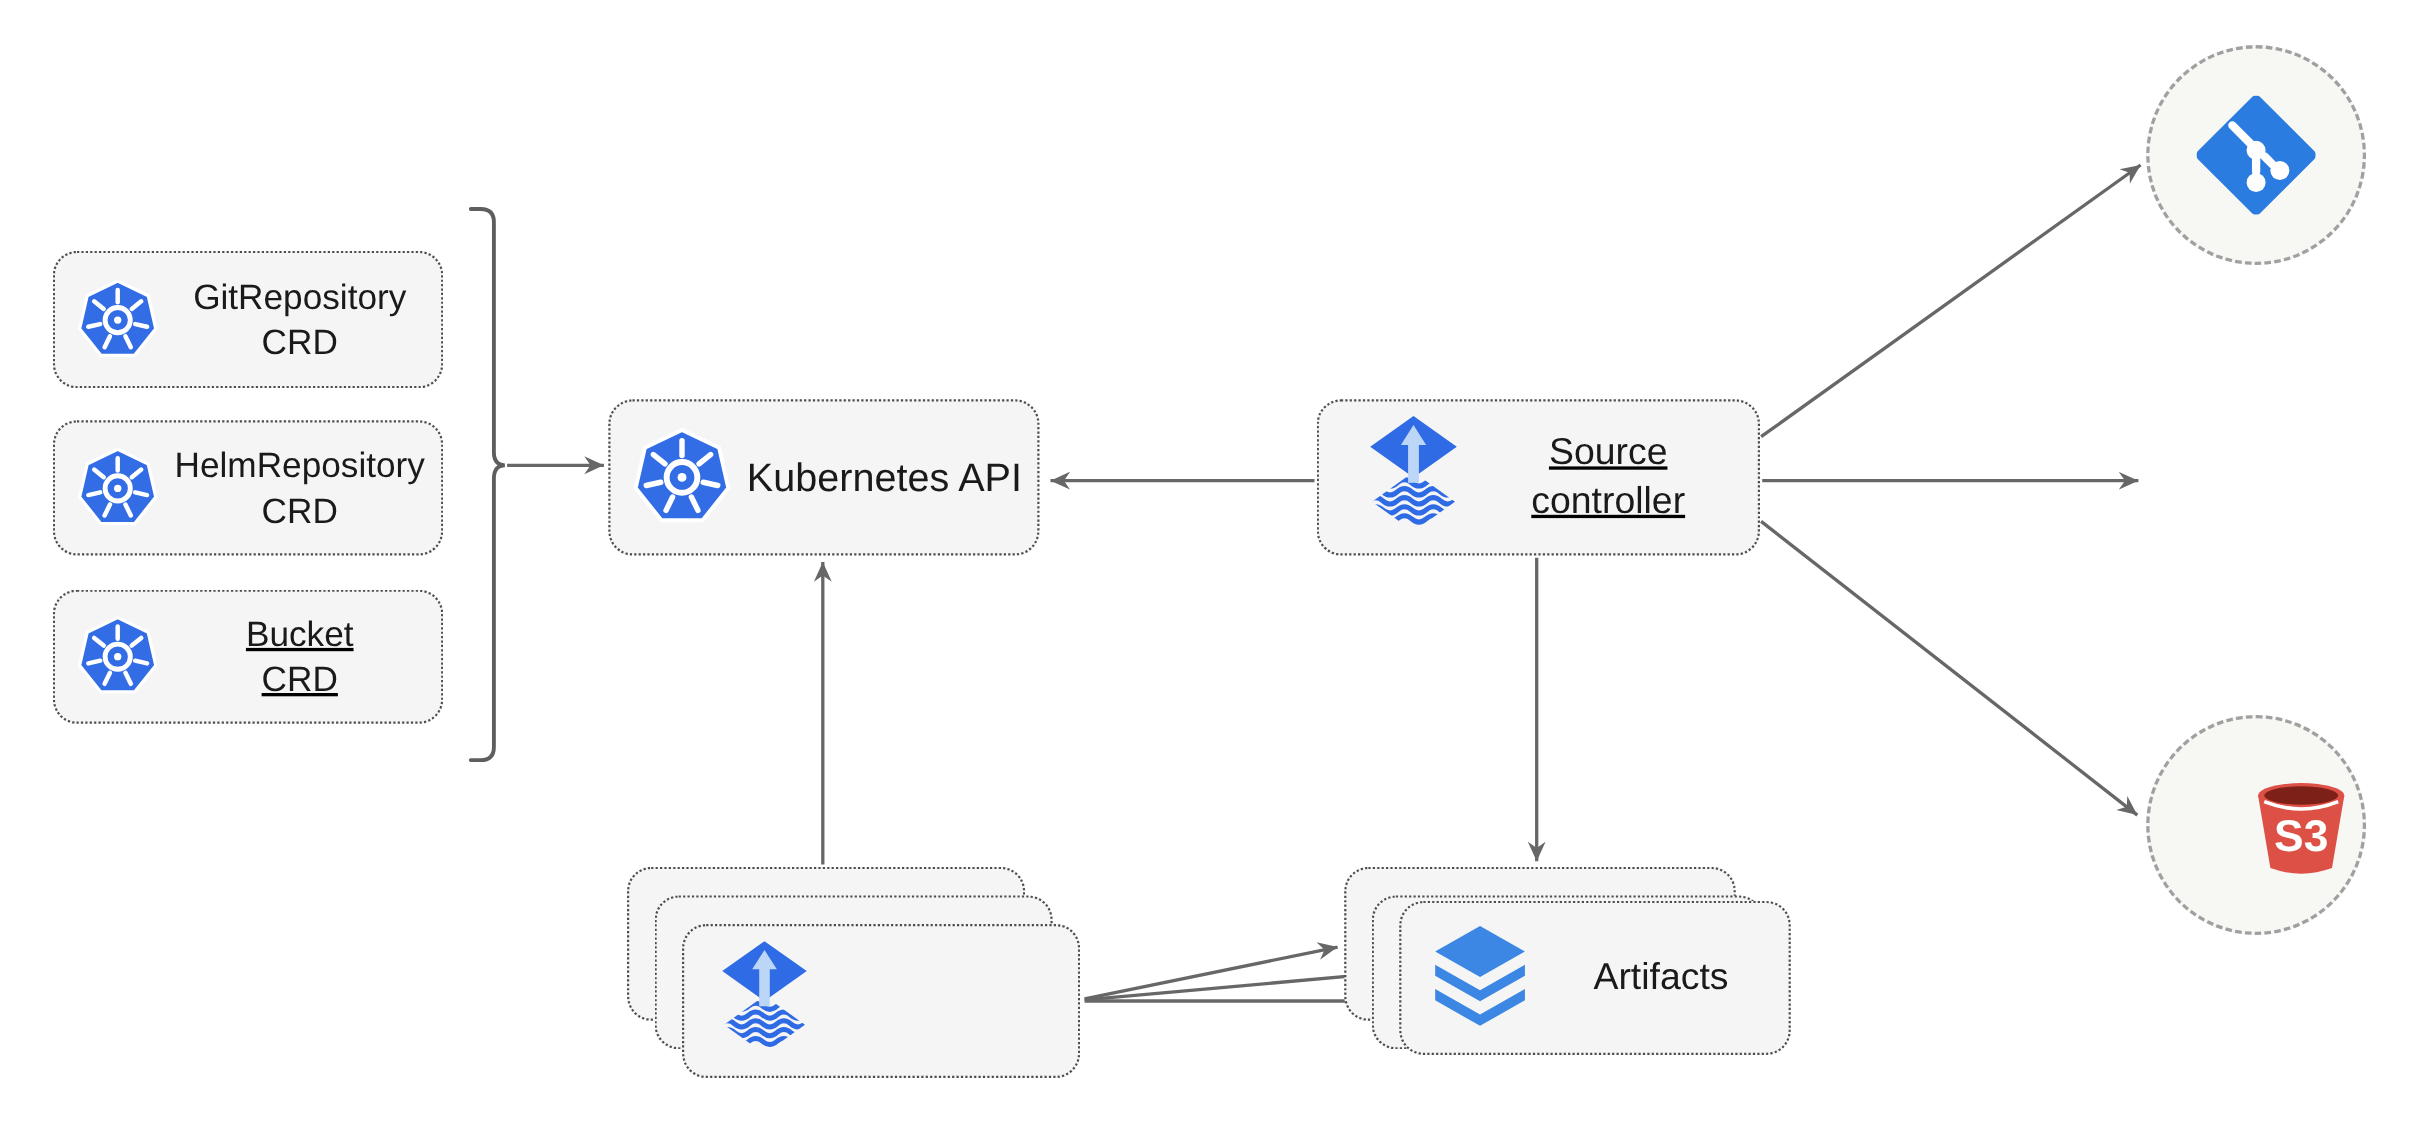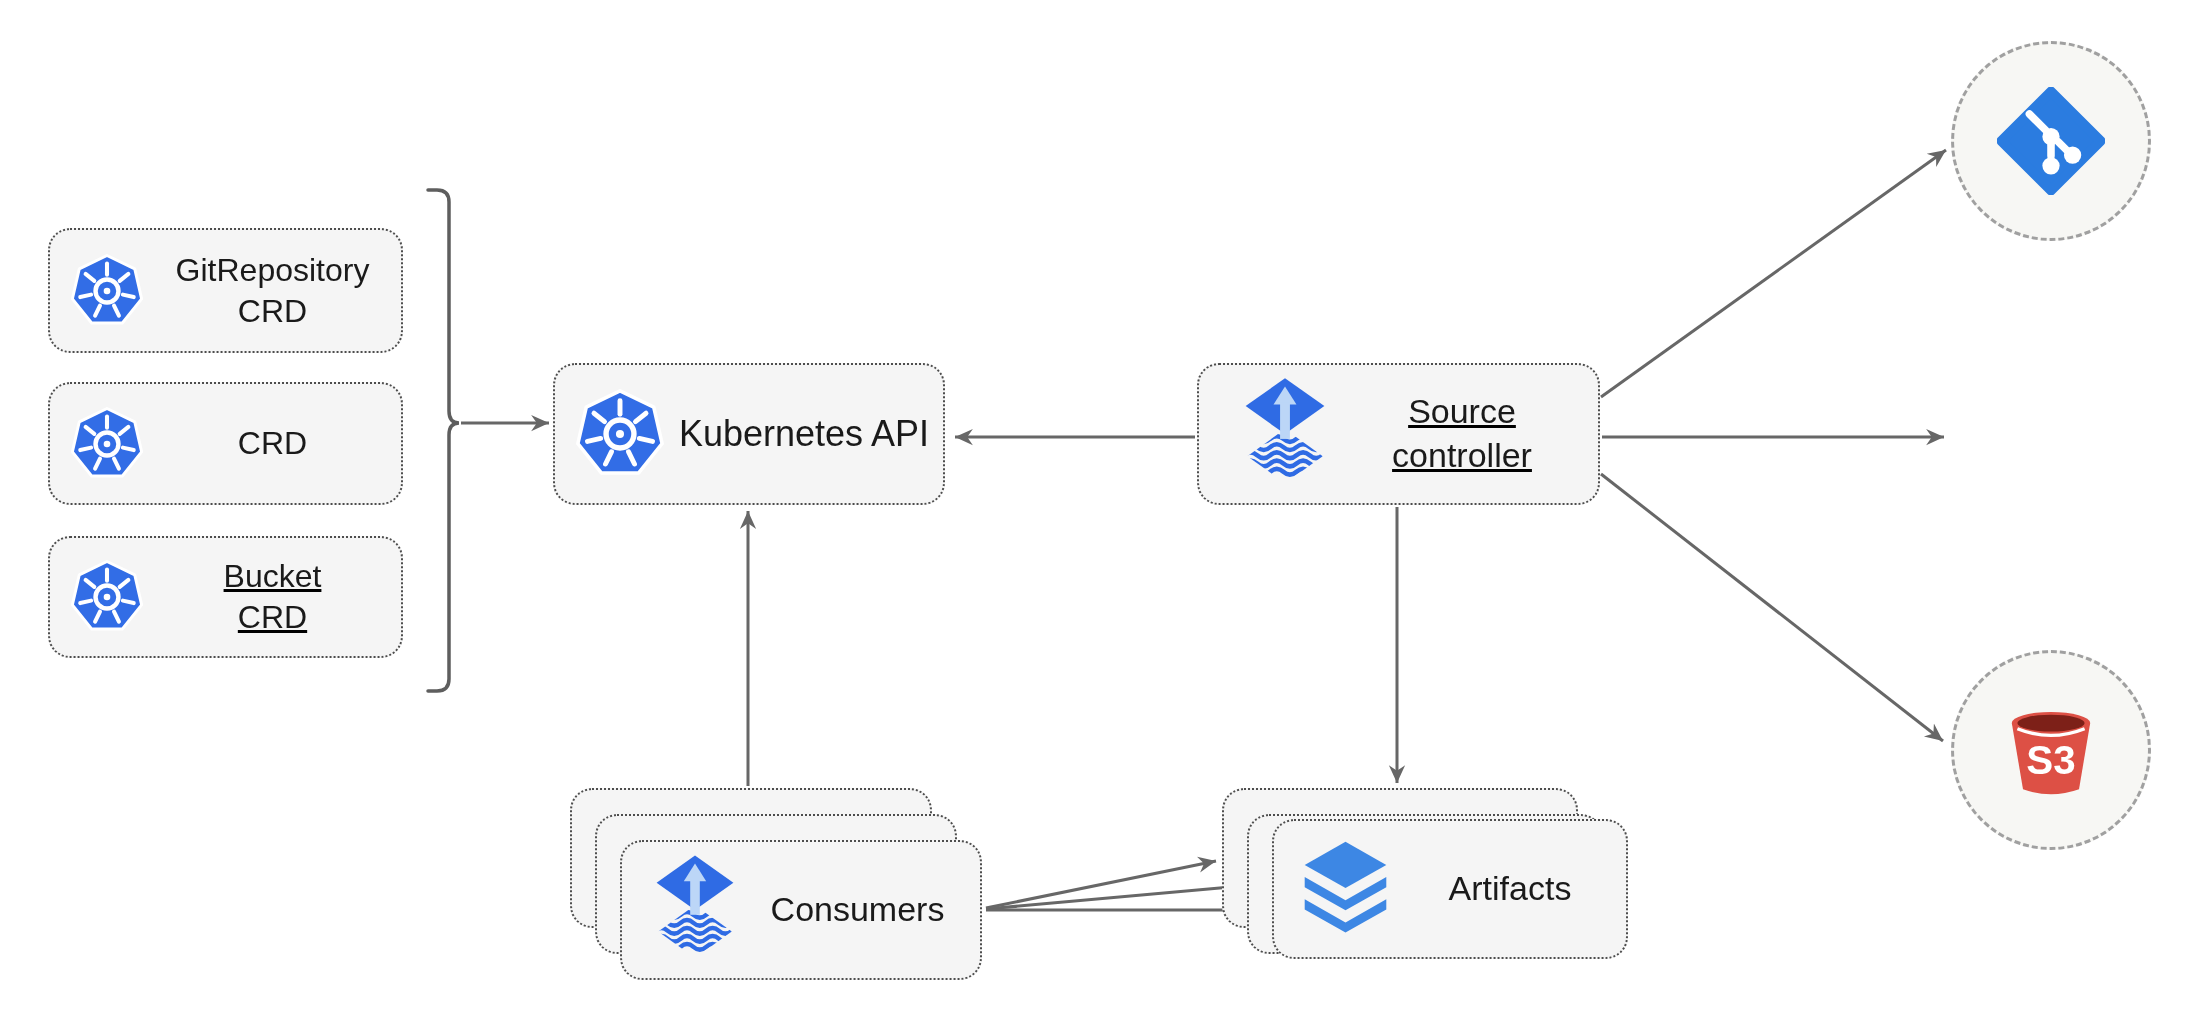--- a/index.html
+++ b/index.html
@@ -89,20 +89,21 @@
       <span>GitRepository</span>
       <span>CRD</span>
     </div>
   </div>
 
   <div class="node" style="left:48px;top:382px;width:355px;height:123px;">
     <svg class="icon" width="74" height="74" style="margin-left:20px;">
         <use href="#ic-k8s"></use>
       </svg>
     <div class="txt small">
+      <span>HelmRepository</span>
       <span>CRD</span>
     </div>
   </div>
 
   <div class="node" style="left:48px;top:536px;width:355px;height:122px;text-decoration:underline;">
     <svg class="icon" width="74" height="74" style="margin-left:20px;">
         <use href="#ic-k8s"></use>
       </svg>
     <div class="txt small">
       <span>Bucket</span>
@@ -128,23 +129,20 @@
       <span>controller</span>
     </div>
   </div>
 
   <div class="node" style="left:570px;top:788px;width:362px;height:140px;"></div>
   <div class="node" style="left:595px;top:814px;width:362px;height:140px;"></div>
   <div class="node" style="left:620px;top:840px;width:362px;height:140px;">
     <svg class="icon" width="80" height="114" style="margin-left:33px;">
         <use href="#ic-flux"></use>
       </svg>
-    <div class="txt">
-      <span>Consumers</span>
-    </div>
   </div>
 
   <div class="node" style="left:1222px;top:788px;width:356px;height:140px;"></div>
   <div class="node" style="left:1247px;top:814px;width:356px;height:140px;"></div>
   <div class="node" style="left:1272px;top:819px;width:356px;height:140px;">
     <svg class="icon" width="97" height="102" style="margin-left:23px;">
         <use href="#ic-layers"></use>
       </svg>
     <div class="txt">
       <span>Artifacts</span>
@@ -159,21 +157,21 @@
         <line x1="50" y1="54" x2="50" y2="64"></line>
         <line x1="57" y1="51" x2="64" y2="58"></line>
       </g>
       <circle cx="50" cy="46" r="8" fill="#ffffff"></circle>
       <circle cx="50" cy="73" r="8" fill="#ffffff"></circle>
       <circle cx="70" cy="63" r="8" fill="#ffffff"></circle>
     </svg>
   </div>
 
 
-  <div class="circle" style="left:1951px;top:650px;">
+  <div class="circle" style="left:1951px;top:650px;justify-content:flex-end;">
     <svg width="112" height="112" viewBox="0 0 100 100">
       <path d="M15,26 L25,85 Q50,94 75,85 L85,26 Z" fill="#dd5045"></path>
       <ellipse cx="50" cy="26" rx="35" ry="10" fill="#dd5045"></ellipse>
       <ellipse cx="50" cy="26" rx="30" ry="7.5" fill="#7d2018"></ellipse>
       <path d="M20,31 Q50,43 80,31" stroke="#ffffff" stroke-width="3" fill="none"></path>
       <text x="50" y="71" text-anchor="middle" font-family="Liberation Sans, sans-serif" font-size="36" font-weight="bold" fill="#ffffff">S3</text>
     </svg>
   </div>
 
 </div>

